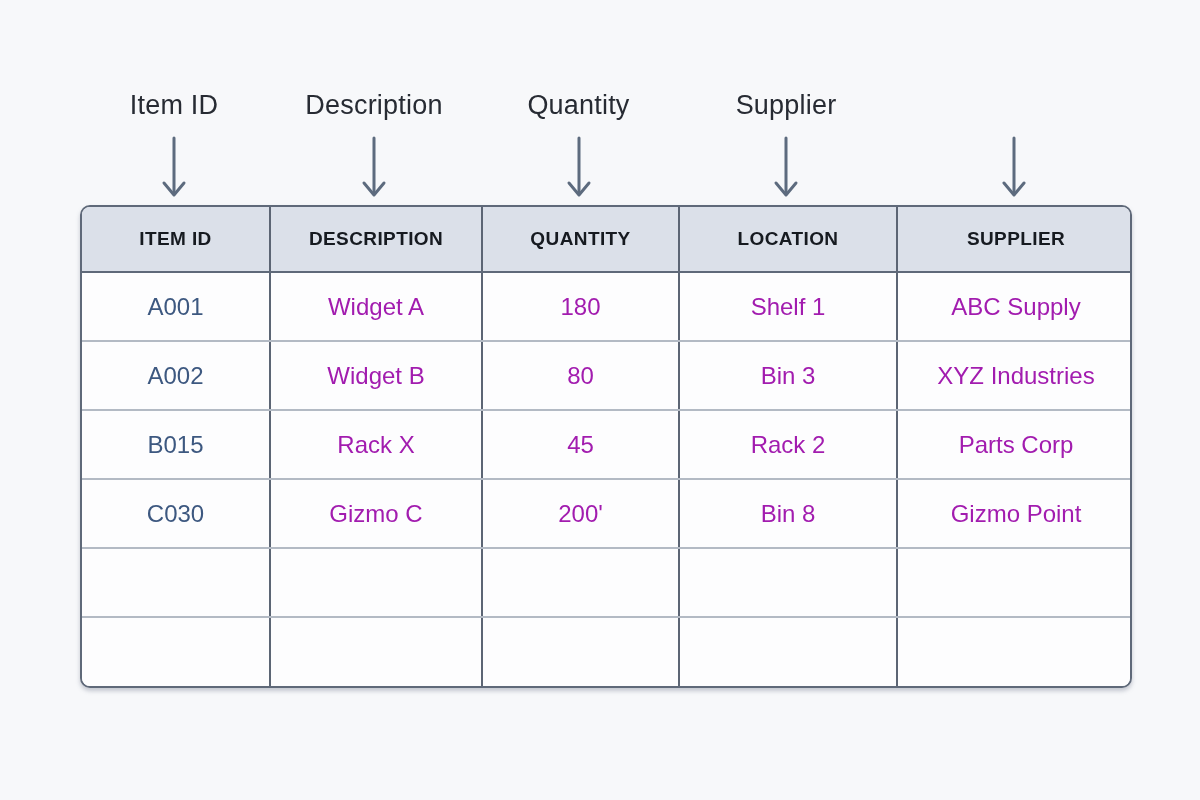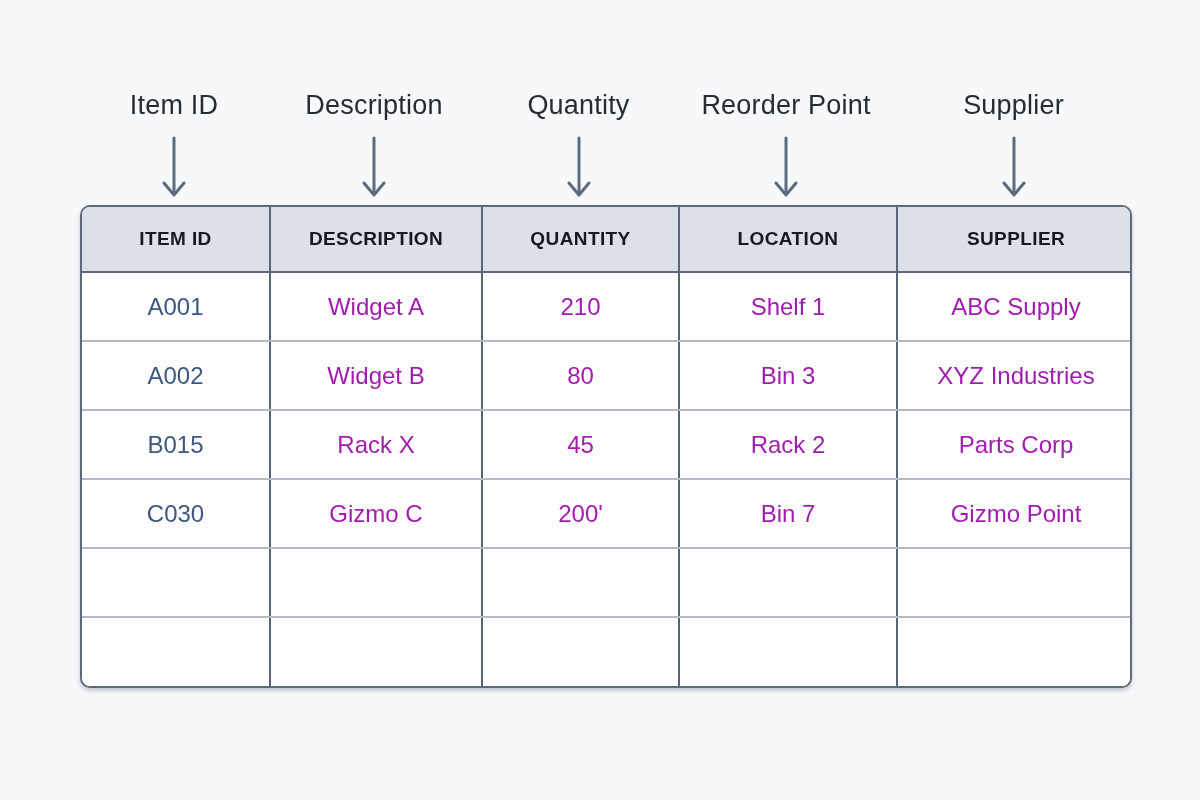--- a/index.html
+++ b/index.html
@@ -85,21 +85,20 @@
 </style>
 </head>
 <body>
 
 <div class="stage">
 
   <div class="labels-row">
     <div class="col-label">Item ID</div>
     <div class="col-label">Description</div>
     <div class="col-label">Quantity</div>
-    <div class="col-label">Reorder Point</div>
     <div class="col-label">Supplier</div>
   </div>
 
   <div class="arrows-row">
     <div class="arrow-cell">
       <svg width="26" height="64" viewBox="0 0 26 64" fill="none" stroke="#5d6b7e" stroke-width="3" stroke-linecap="round" stroke-linejoin="round">
           <line x1="13" y1="2" x2="13" y2="57"></line>
           <polyline points="3,47 13,59 23,47"></polyline>
         </svg>
     </div>
@@ -144,21 +143,21 @@
           <th>DESCRIPTION</th>
           <th>QUANTITY</th>
           <th>LOCATION</th>
           <th>SUPPLIER</th>
         </tr>
       </thead>
       <tbody>
         <tr>
           <td class="id-cell">A001</td>
           <td>Widget A</td>
-          <td>210</td>
+          <td>180</td>
           <td>Shelf 1</td>
           <td>ABC Supply</td>
         </tr>
         <tr>
           <td class="id-cell">A002</td>
           <td>Widget B</td>
           <td>80</td>
           <td>Bin 3</td>
           <td>XYZ Industries</td>
         </tr>
@@ -166,21 +165,21 @@
           <td class="id-cell">B015</td>
           <td>Rack X</td>
           <td>45</td>
           <td>Rack 2</td>
           <td>Parts Corp</td>
         </tr>
         <tr>
           <td class="id-cell">C030</td>
           <td>Gizmo C</td>
           <td>200'</td>
-          <td>Bin 7</td>
+          <td>Bin 8</td>
           <td>Gizmo Point</td>
         </tr>
         <tr>
           <td class="id-cell"></td>
           <td></td>
           <td></td>
           <td></td>
           <td></td>
         </tr>
         <tr>

